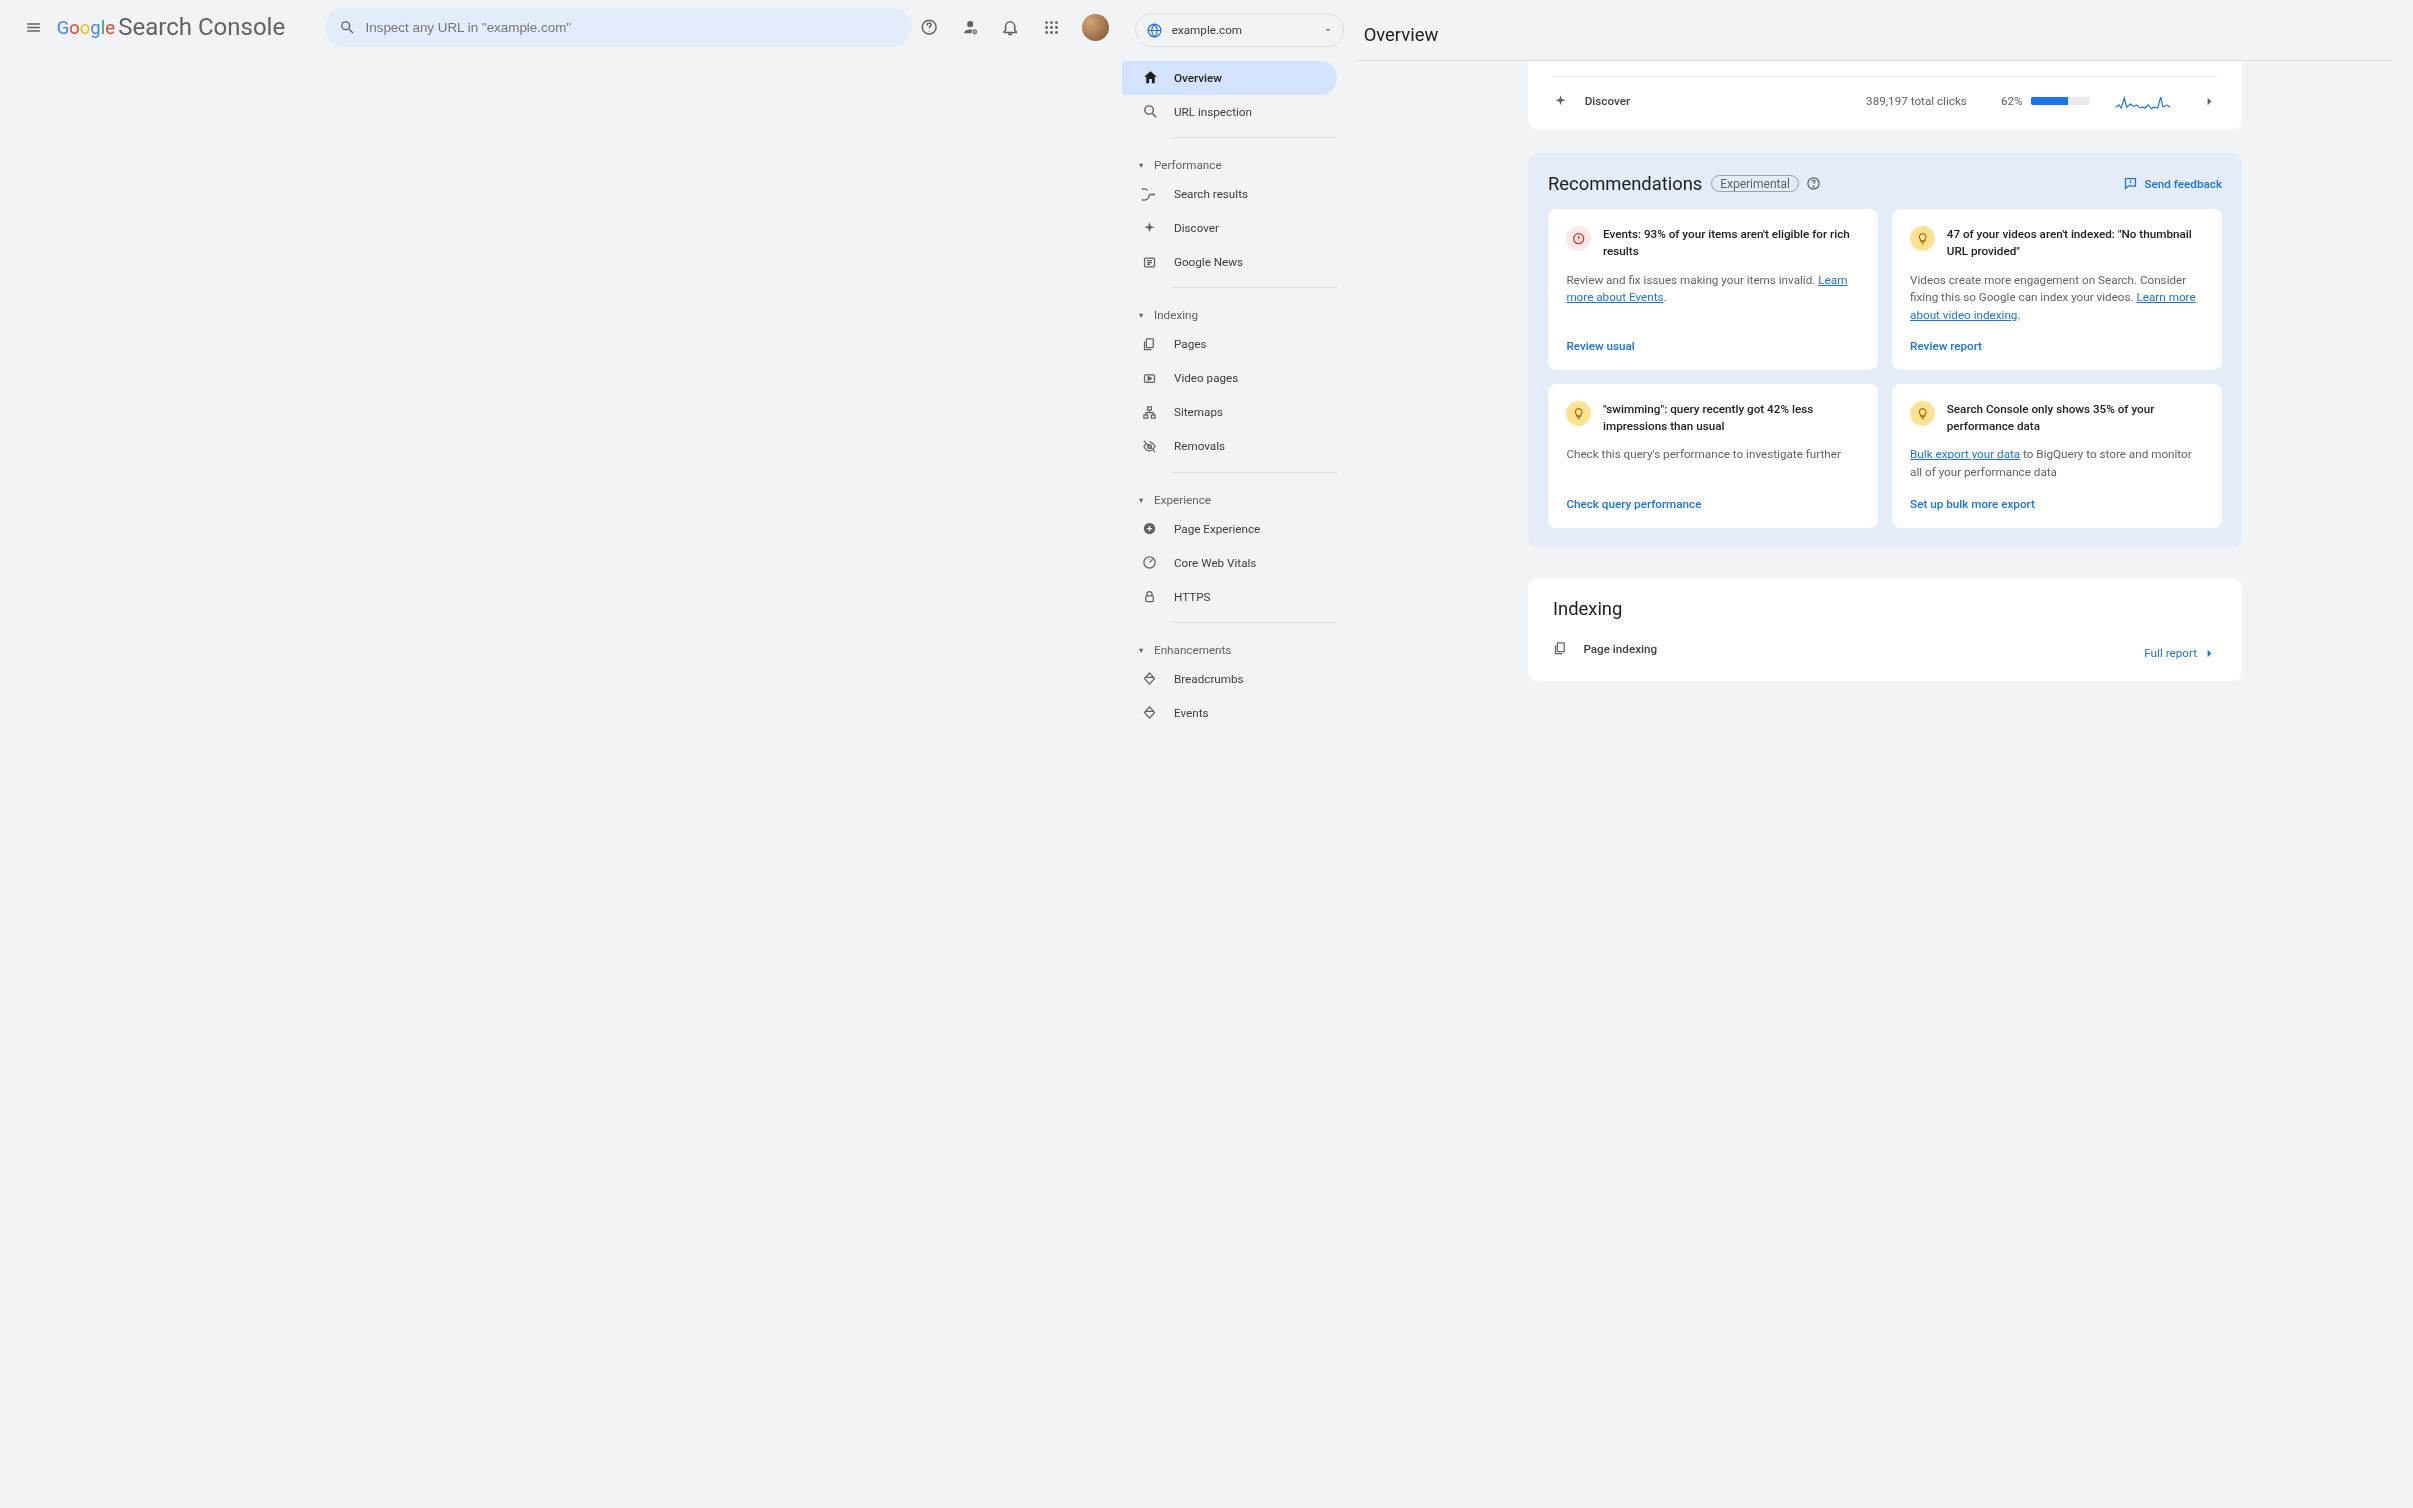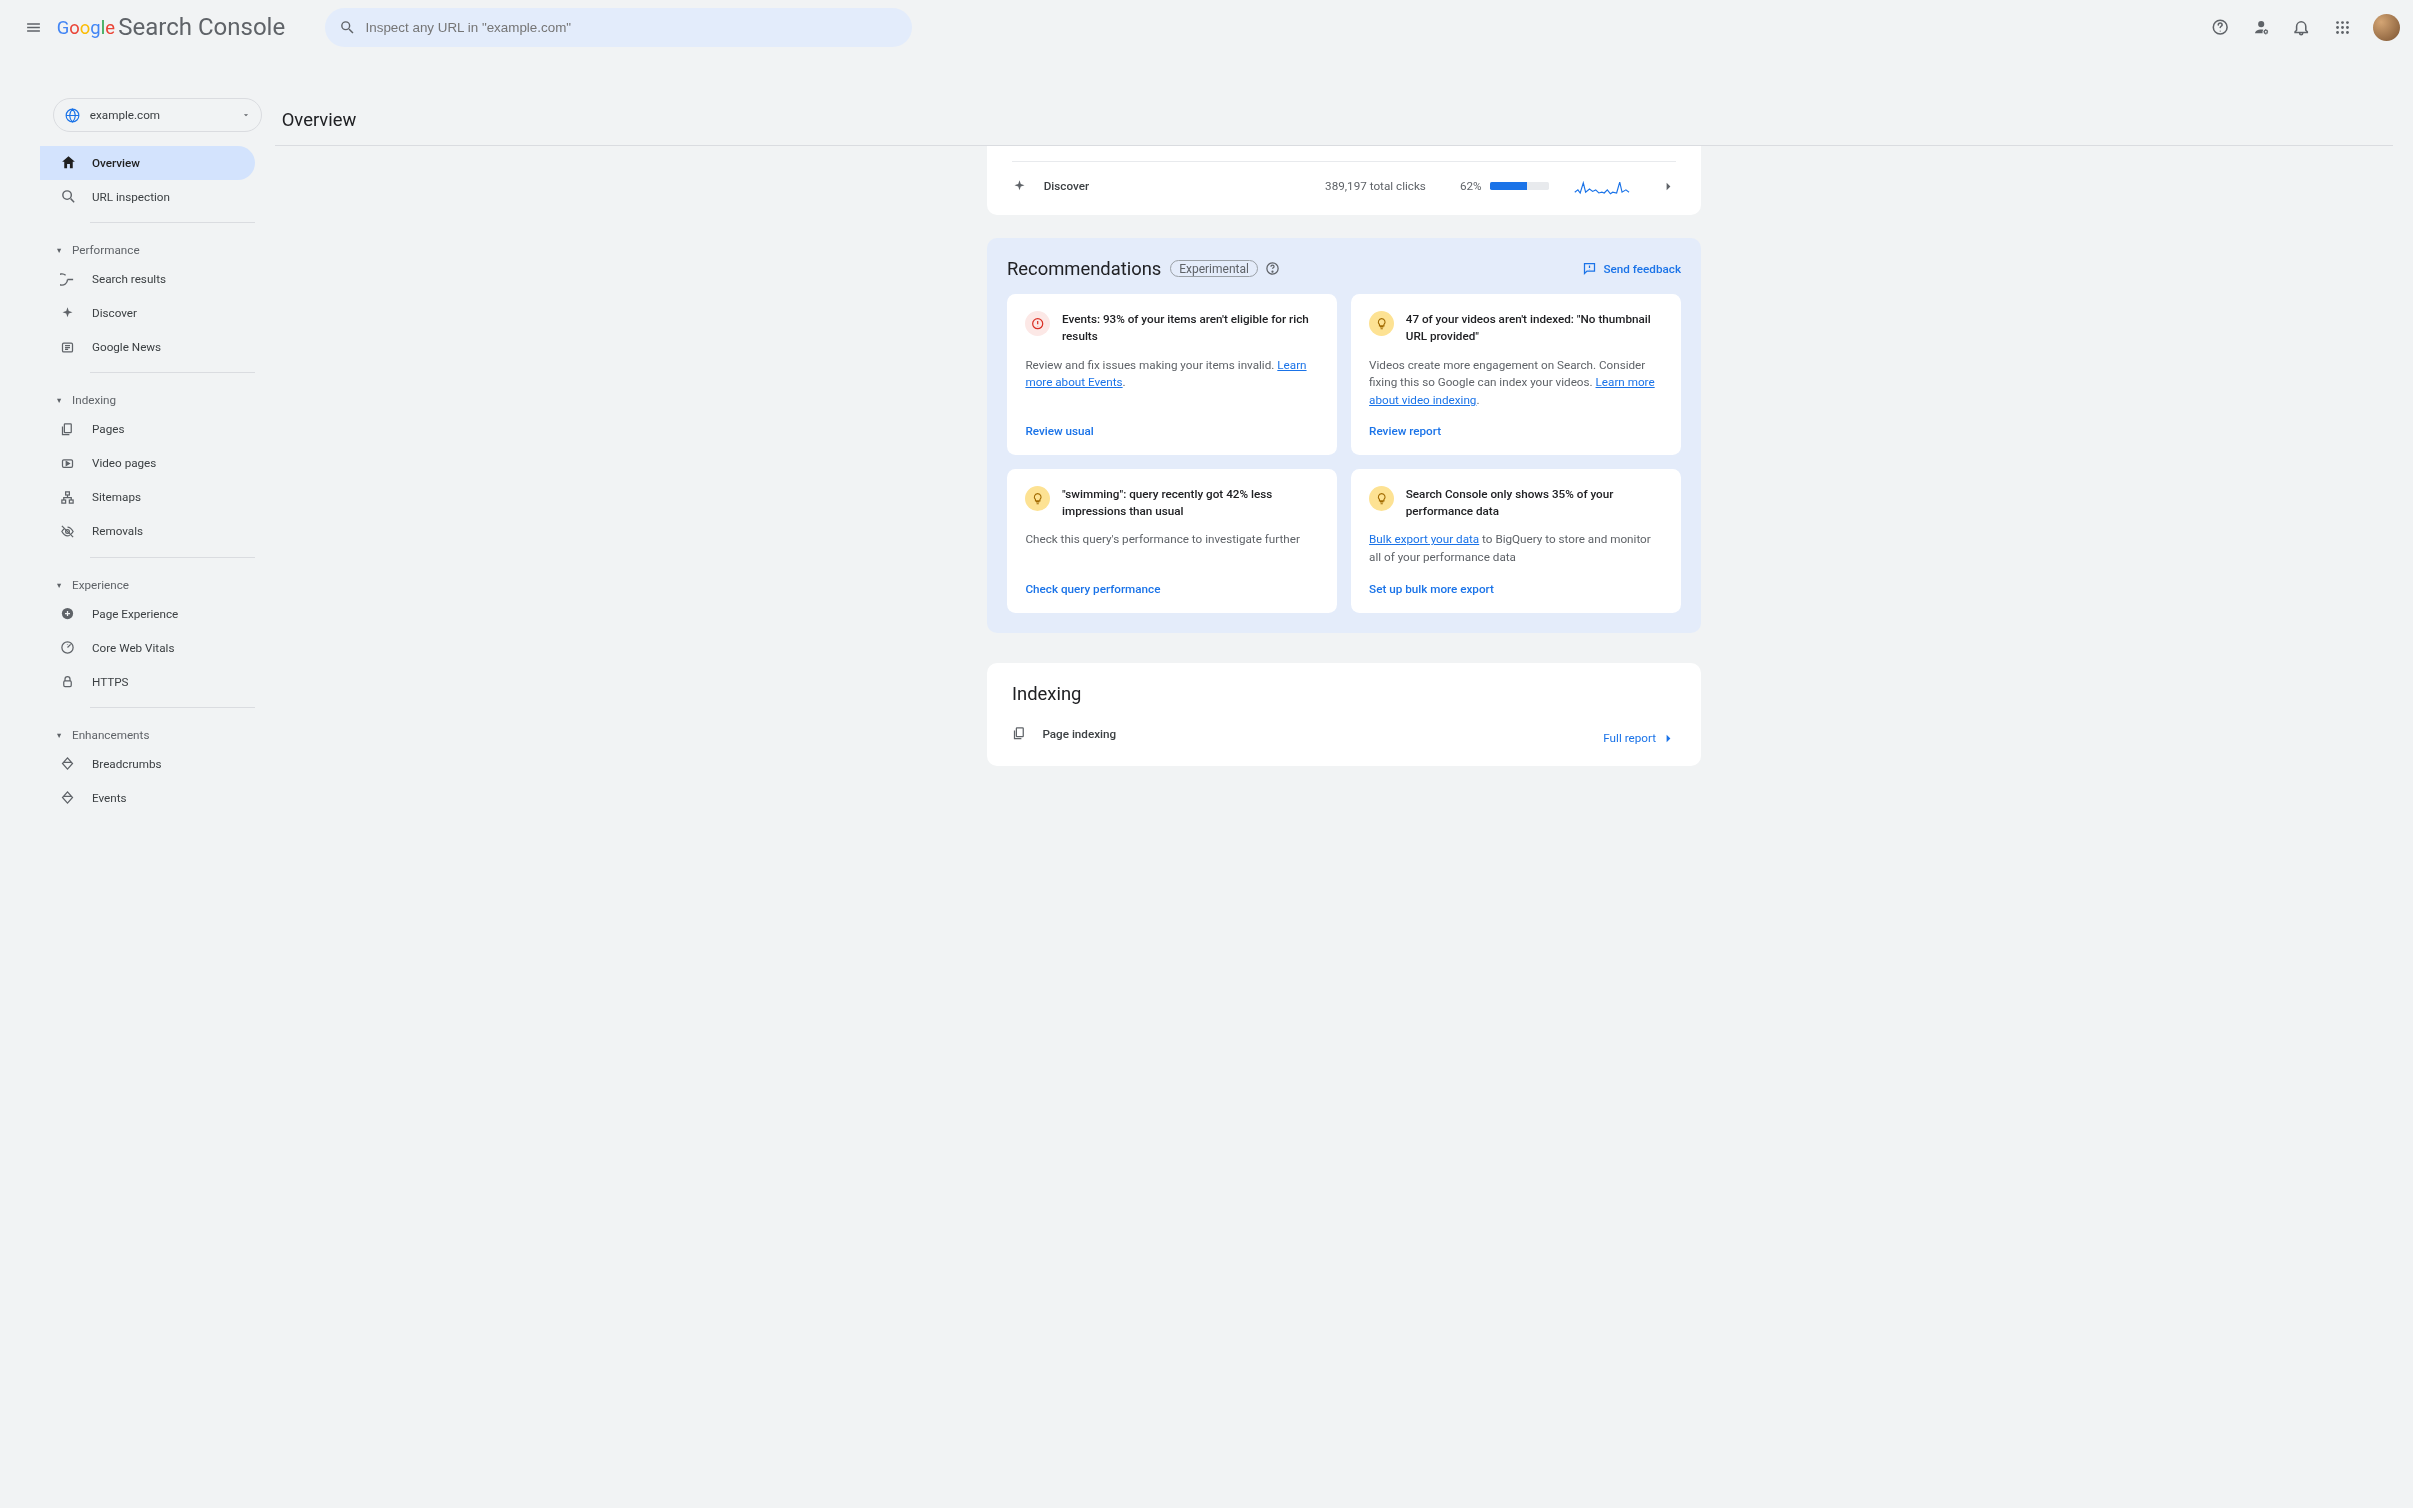--- a/index.html
+++ b/index.html
@@ -3,21 +3,21 @@
 <meta charset="utf-8">
 <style>
 * { box-sizing: border-box; margin: 0; padding: 0; }
 body {
   font-family: 'Google Sans', Roboto, Arial, sans-serif;
   background: #f1f3f4;
   color: #202124;
   font-size: 11.7px;
   overflow-x: hidden;
 }
-.app { display: flex; flex-direction: column; height: 100vh; gap: 31px; }
+.app { display: flex; flex-direction: row; height: 100vh; }
 
 
 .header {
   display: flex;
   align-items: center;
   height: 54px;
   padding: 0 13.4px;
   background: #f1f3f4;
 }
 .menu-btn { width: 40px; height: 40px; display:flex; align-items:center; justify-content:center; border-radius:50%; cursor:pointer; }
@@ -42,21 +42,21 @@
 }
 .header-spacer { flex:1; }
 .header-icons { display:flex; align-items:center; gap: 6.7px; }
 .hicon { width:34px; height:34px; display:flex; align-items:center; justify-content:center; border-radius:50%; cursor:pointer; color:#5f6368; }
 .avatar { width:27px; height:27px; border-radius:50%; background: radial-gradient(circle at 30% 30%, #d4a574, #7a5230); margin-left:6.7px; cursor:pointer; }
 
 
 .body { display:flex; flex:1; overflow:hidden; }
 
 
-.sidebar { width: 235px; padding: 10px 0; overflow-y:auto;margin-left:40px; }
+.sidebar { width: 235px; padding: 10px 0; overflow-y:auto; }
 .property-selector {
   margin: 3.4px 13.4px 13.4px 13.4px;
   border: 0.8px solid #dadce0;
   border-radius: 17px;
   height: 34px;
   display:flex; align-items:center;
   padding: 0 10px;
   cursor:pointer;
 }
 .property-selector .globe { width:17px; height:17px; margin-right:8.4px; color:#1a73e8; }

